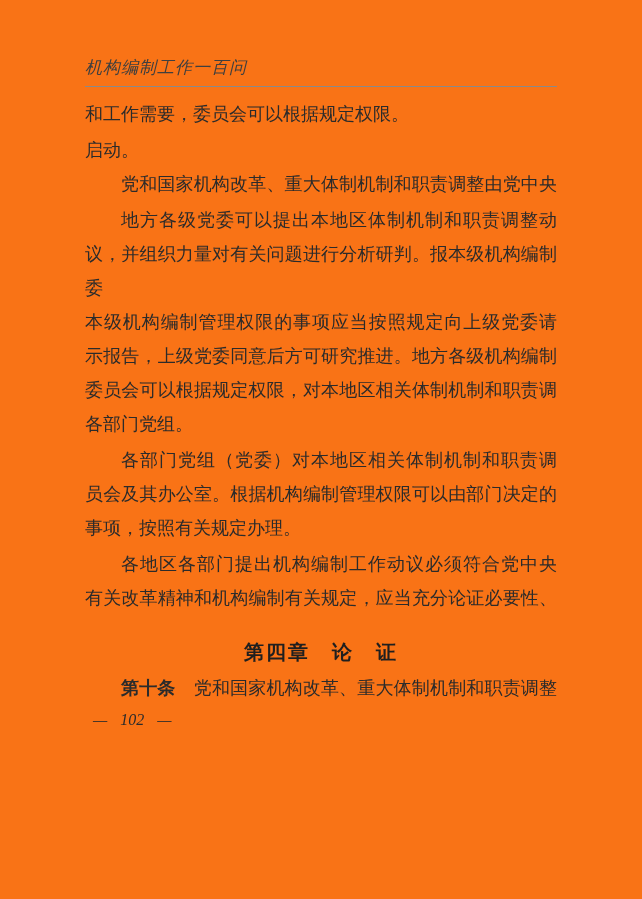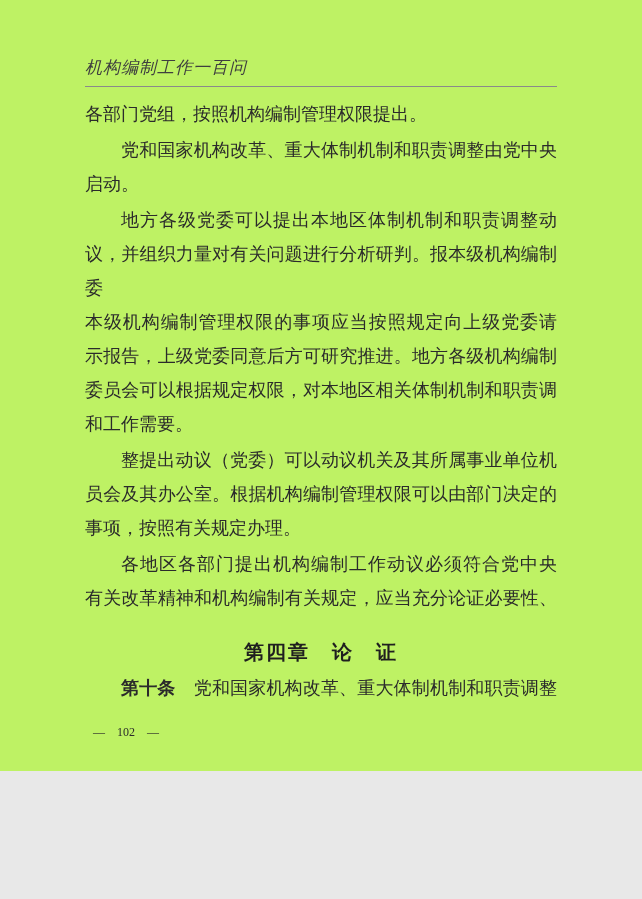--- a/index.html
+++ b/index.html
@@ -3,23 +3,23 @@
 <meta charset="utf-8">
 <style>
   html, body {
     margin: 0;
     padding: 0;
     background: #e8e8e8;
   }
   .page {
     position: relative;
     width: 642px;
-    height: 771px;
+    height: 899px;
     margin: 0 auto;
-    background: #bef264;
+    background: #f97316;
     color: #2b2b2b;
     font-family: "Liberation Serif", "DejaVu Serif", serif;
     overflow: hidden;
     box-sizing: border-box;
     padding: 57px 85px 0 85px;
   }
   .running-head {
     font-style: italic;
     font-size: 17px;
     letter-spacing: 1px;
@@ -55,56 +55,57 @@
   .chapter-heading {
     text-align: center;
     font-size: 20px;
     line-height: 34px;
     margin-top: 20px;
     margin-bottom: 2px;
     letter-spacing: 2px;
     color: #1f1f1f;
   }
   .page-footer {
-    margin-top: 18px;
+    margin-top: 6px;
     margin-left: 8px;
-    font-size: 12px;
+    font-size: 16px;
     line-height: 18px;
     word-spacing: 9px;
     color: #2b2b2b;
+    font-style: italic;
   }
 </style>
 </head>
 <body>
 
 <div class="page">
 
   <div class="running-head">机构编制工作一百问</div>
 
   <hr class="head-rule">
 
   <div class="doc-body">
     <div id="body-top">
         <div class="para">
-          <div class="line">各部门党组，按照机构编制管理权限提出。</div>
+          <div class="line">和工作需要，委员会可以根据规定权限。</div>
         </div>
         <div class="para">
+          <div class="line">启动。</div>
           <div class="line indent fill">党和国家机构改革、重大体制机制和职责调整由党中央</div>
-          <div class="line">启动。</div>
         </div>
         <div class="para">
           <div class="line indent fill">地方各级党委可以提出本地区体制机制和职责调整动</div>
           <div class="line fill">议，并组织力量对有关问题进行分析研判。报本级机构编制委</div>
           <div class="line fill">本级机构编制管理权限的事项应当按照规定向上级党委请</div>
           <div class="line fill">示报告，上级党委同意后方可研究推进。地方各级机构编制</div>
           <div class="line fill">委员会可以根据规定权限，对本地区相关体制机制和职责调</div>
-          <div class="line">和工作需要。</div>
+          <div class="line">各部门党组。</div>
         </div>
         <div class="para">
-          <div class="line indent fill">整提出动议（党委）可以动议机关及其所属事业单位机</div>
+          <div class="line indent fill">各部门党组（党委）对本地区相关体制机制和职责调</div>
           <div class="line fill">员会及其办公室。根据机构编制管理权限可以由部门决定的</div>
           <div class="line">事项，按照有关规定办理。</div>
         </div>
         <div class="para">
           <div class="line indent fill">各地区各部门提出机构编制工作动议必须符合党中央</div>
           <div class="line fill">有关改革精神和机构编制有关规定，应当充分论证必要性、</div>
         </div>
       </div>
 
     <div class="chapter-heading hei">第四章　论　证</div>

